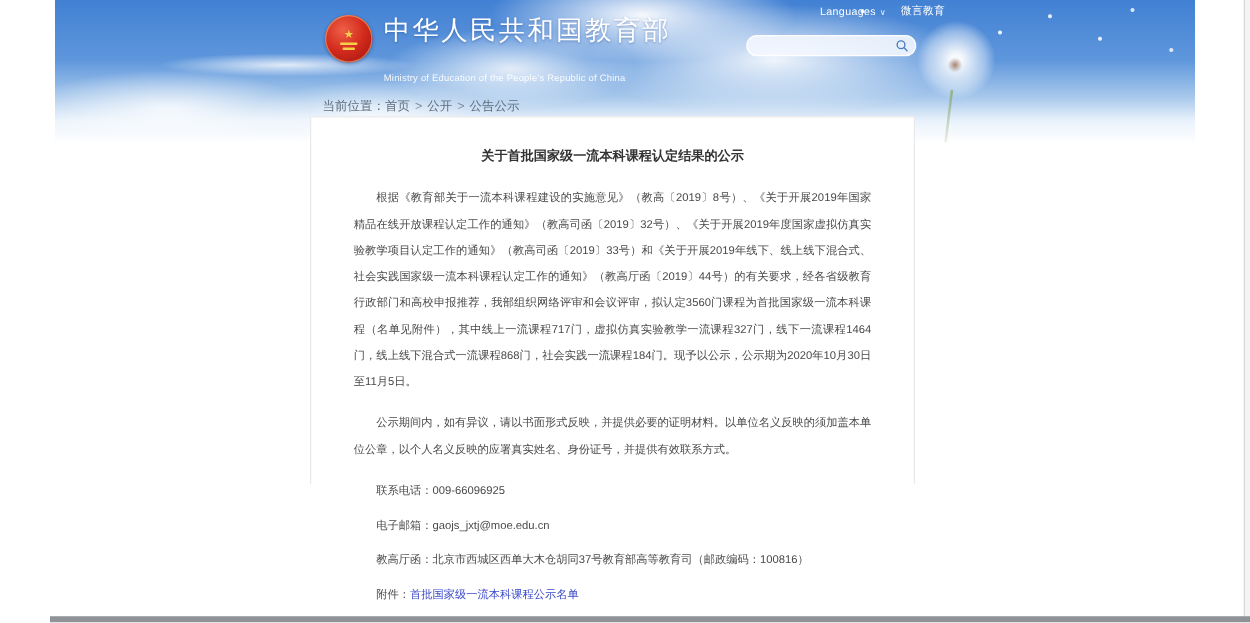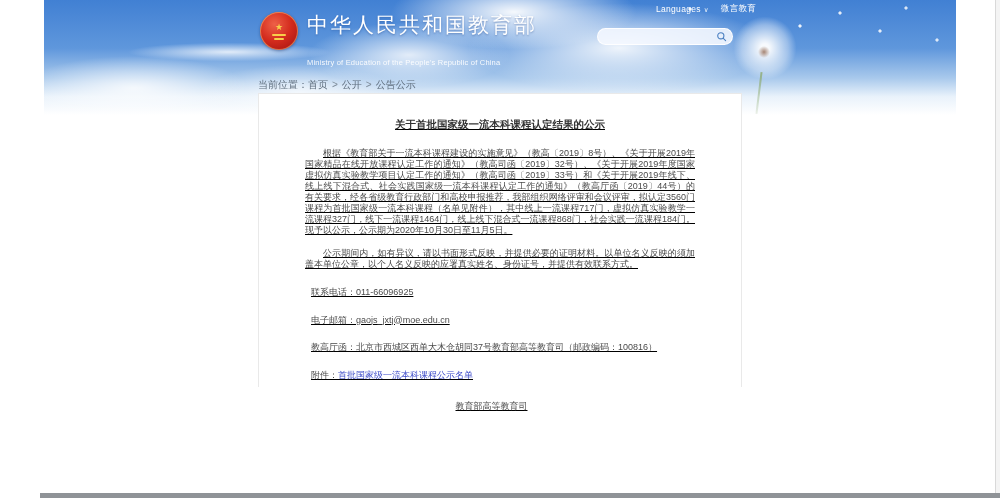--- a/index.html
+++ b/index.html
@@ -57,25 +57,25 @@
             display:flex; align-items:center; }
   .search input { flex:1; min-width:0; border:0; background:transparent; height:100%;
                   padding:0 6px; font-size:9px; color:#335; outline:none; }
   .search-icon { margin-right:5px; cursor:pointer; flex:0 0 auto; }
 
   .breadcrumb { position:absolute; left:214px; top:78px; font-size:10px; color:#5f6e7e; }
   .breadcrumb a { color:#5f6e7e; text-decoration:none; cursor:pointer; }
   .breadcrumb .sep { margin:0 4px; color:#7d8b99; }
 
   
-  .card { position:absolute; left:214px; top:93px; width:484px; height:294px; box-sizing:border-box;
-          background:#ffffff; border:1px solid #e9e9e9; border-bottom:none; padding:0 34px; z-index:2;text-decoration:underline; }
+  .card { position:absolute; left:204px; top:93px; width:484px; height:294px; box-sizing:border-box;
+          background:#ffffff; border:1px solid #e9e9e9; border-bottom:none; padding:0 34px; z-index:2; }
   .title { margin:24px 0 0; text-align:center; font-size:10.5px; font-weight:bold; color:#333; }
-  .para { font-size:9px; line-height:11px; color:#4a4a4a; text-align:justify;
-          text-indent:2em; margin:12px; }
+  .para { font-size:9px; line-height:21px; color:#4a4a4a; text-align:justify;
+          text-indent:2em; margin:0; }
   .p1 { margin-top:16px; }
   .p2 { margin-top:12px; }
   .contact-row { font-size:9px; line-height:18.5px; color:#4a4a4a; text-indent:2em; margin-top:9px; }
   .contact-row.first { margin-top:13px; }
   .attach-row { font-size:9px; line-height:18.5px; color:#4a4a4a; text-indent:2em; margin-top:9px; }
   .attach-link { color:#3a49c8; text-decoration:none; cursor:pointer; }
   .sign-block { text-align:center; padding-right:17px; margin-top:16px;
                 font-size:9px; color:#4a4a4a; }
 
   
@@ -123,21 +123,21 @@
     </div>
   </div>
 
   <div class="card">
     <h1 class="title">关于首批国家级一流本科课程认定结果的公示</h1>
 
     <p class="para p1">根据《教育部关于一流本科课程建设的实施意见》（教高〔2019〕8号）、《关于开展2019年国家精品在线开放课程认定工作的通知》（教高司函〔2019〕32号）、《关于开展2019年度国家虚拟仿真实验教学项目认定工作的通知》（教高司函〔2019〕33号）和《关于开展2019年线下、线上线下混合式、社会实践国家级一流本科课程认定工作的通知》（教高厅函〔2019〕44号）的有关要求，经各省级教育行政部门和高校申报推荐，我部组织网络评审和会议评审，拟认定3560门课程为首批国家级一流本科课程（名单见附件），其中线上一流课程717门，虚拟仿真实验教学一流课程327门，线下一流课程1464门，线上线下混合式一流课程868门，社会实践一流课程184门。现予以公示，公示期为2020年10月30日至11月5日。</p>
     <p class="para p2">公示期间内，如有异议，请以书面形式反映，并提供必要的证明材料。以单位名义反映的须加盖本单位公章，以个人名义反映的应署真实姓名、身份证号，并提供有效联系方式。</p>
 
     <div class="contact-row first">
-      <span>联系电话：</span><span>011-66096925</span>
+      <span>联系电话：</span><span>009-66096925</span>
     </div>
     <div class="contact-row">
       <span>电子邮箱：</span><span>gaojs_jxtj@moe.edu.cn</span>
     </div>
     <div class="contact-row">
       <span>教高厅函：</span><span>北京市西城区西单大木仓胡同37号教育部高等教育司（邮政编码：100816）</span>
     </div>
 
     <div class="attach-row">
       <span>附件：</span><a class="attach-link">首批国家级一流本科课程公示名单</a>

